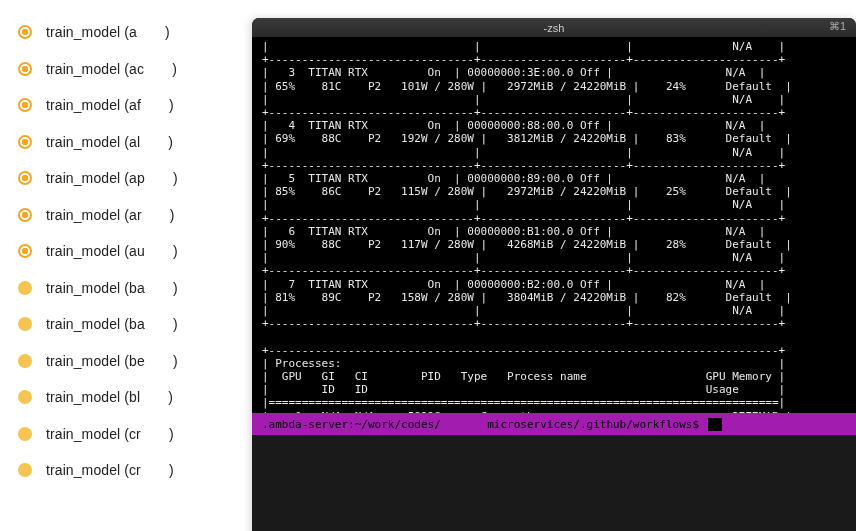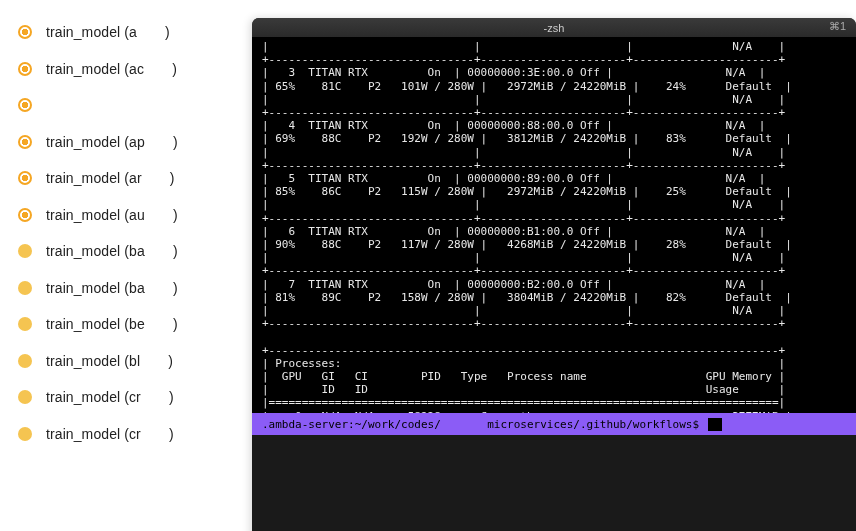--- a/index.html
+++ b/index.html
@@ -62,21 +62,21 @@
     color: #e8e8e8;
     font-family: "Menlo", "Consolas", monospace;
     font-size: 11px;
     line-height: 13.2px;
     padding: 2px 6px 2px 10px;
     white-space: pre;
     height: 375px;
     overflow: hidden;
   }
   .term-prompt-row {
-    background: #8b5cf6;
+    background: #a21caf;
     color: #000;
     font-family: "Menlo", "Consolas", monospace;
     font-size: 11px;
     height: 22px;
     display: flex; align-items: center;
     padding: 0 6px 0 10px;
     white-space: pre;
   }
   .term-prompt-row .prompt-end {
     background: #000; color: #e8e8e8; padding: 0 4px; margin-left: 2px;
@@ -91,20 +91,25 @@
       <div class="sidebar-item">
         <span class="status-dot dot-running"></span>
         <span class="sidebar-label">train_model (a  )</span>
       </div>
       <div class="sidebar-item">
         <span class="status-dot dot-running"></span>
         <span class="sidebar-label">train_model (ac  )</span>
       </div>
       <div class="sidebar-item">
         <span class="status-dot dot-running"></span>
+        <span class="sidebar-label">train_model (af  )</span>
+      </div>
+      <div class="sidebar-item">
+        <span class="status-dot dot-running"></span>
+        <span class="sidebar-label">train_model (al  )</span>
       </div>
       <div class="sidebar-item">
         <span class="status-dot dot-running"></span>
         <span class="sidebar-label">train_model (ap  )</span>
       </div>
       <div class="sidebar-item">
         <span class="status-dot dot-running"></span>
         <span class="sidebar-label">train_model (ar  )</span>
       </div>
       <div class="sidebar-item">

